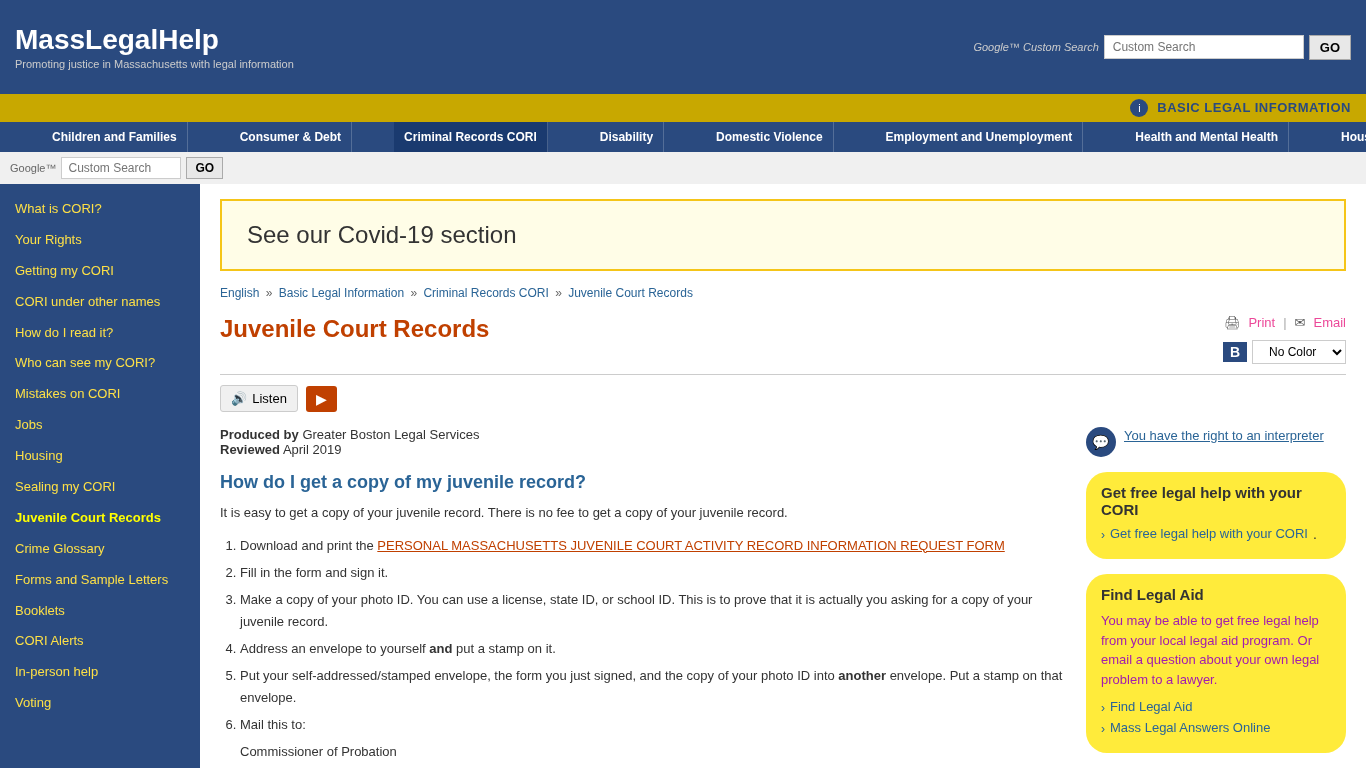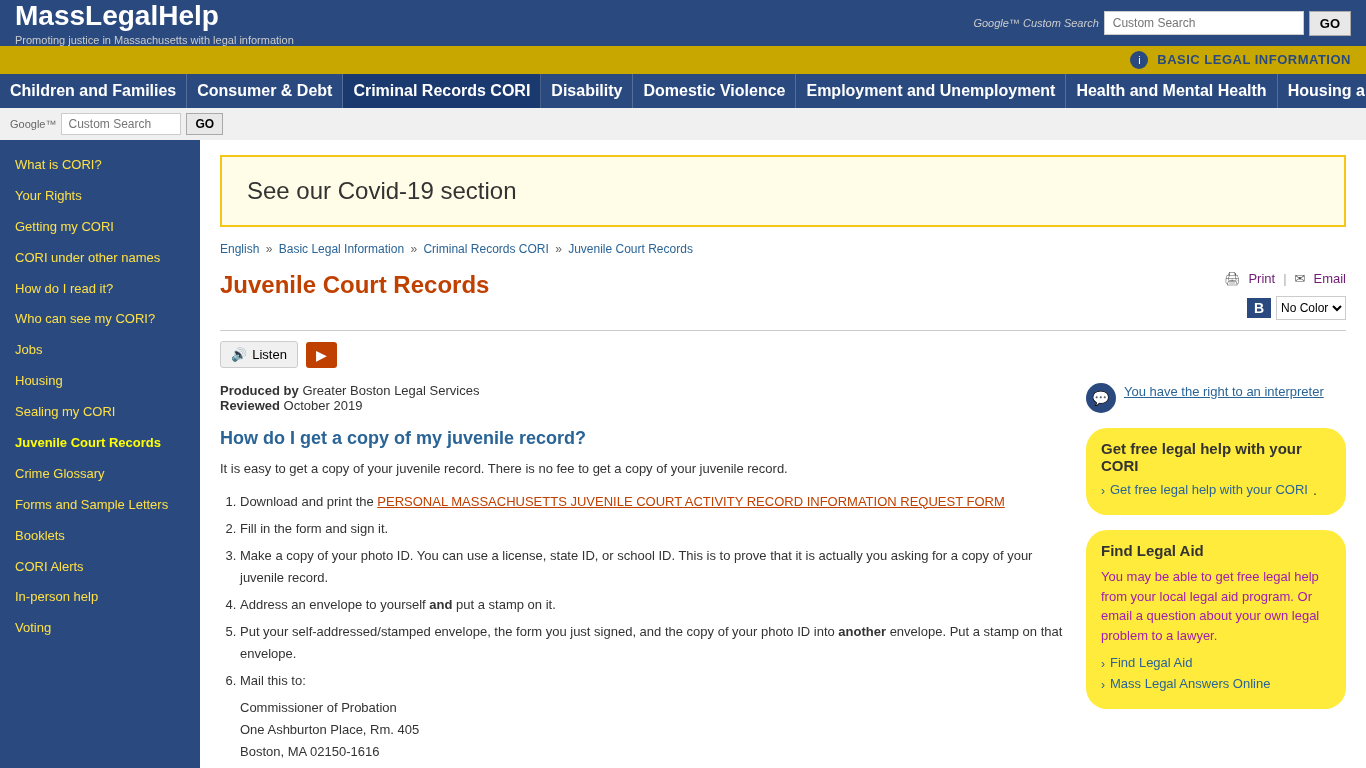--- a/index.html
+++ b/index.html
@@ -1,21 +1,21 @@
 <!DOCTYPE html>
 <html><head>
   <meta charset="utf-8">
   <style>
     * { margin: 0; padding: 0; box-sizing: border-box; }
     body { font-family: Arial, sans-serif; font-size: 14px; color: #333; background: #fff; }
 
     
     #header {
       background: #2a4a7f;
-      padding: 0 15px;
+      padding: 24px 15px;
       display: flex;
       align-items: center;
       justify-content: space-between;
     }
     #site-title {
       color: #fff;
       font-size: 28px;
       font-weight: bold;
       text-decoration: none;
     }
@@ -76,26 +76,27 @@
     
     #nav-bar {
       background: #2a4a7f;
       display: flex;
       flex-wrap: nowrap;
       overflow: hidden;
     }
     .nav-item {
       color: #fff;
       padding: 8px 10px;
-      font-size: 16px;
+      font-size: 12px;
       font-weight: bold;
       cursor: pointer;
       white-space: nowrap;
       border-right: 1px solid rgba(255,255,255,0.2);
       text-decoration: none;
+      margin-left: 42px;
     }
     .nav-item.active { background: #1a3a6f; }
 
     
     #sub-search {
       background: #f0f0f0;
       padding: 5px 10px;
       display: flex;
       align-items: center;
       gap: 5px;
@@ -193,38 +194,38 @@
       flex-direction: column;
       align-items: flex-end;
     }
     #print-email {
       display: flex;
       align-items: center;
       gap: 8px;
       font-size: 13px;
       color: #555;
     }
-    #print-email a { color: #701a75; text-decoration: none; }
+    #print-email a { color: #ec4899; text-decoration: none; }
     #print-email .sep { color: #aaa; }
     #color-control {
       display: flex;
       align-items: center;
       gap: 5px;
     }
     #bold-btn {
       background: #2a4a7f;
       color: #fff;
       border: none;
       padding: 2px 7px;
       font-weight: bold;
       font-size: 14px;
       cursor: pointer;
     }
     #color-select {
-      padding: 3px 0;
+      padding: 3px 12px;
       font-size: 12px;
       border: 1px solid #ccc;
       background: #fff;
       cursor: pointer;
     }
 
     hr { border: none; border-top: 1px solid #ccc; margin: 10px 0; }
 
     
     #listen-bar {
@@ -360,20 +361,21 @@
 
 <div id="layout">
 
   <div id="sidebar">
       <a href="#" class="sidebar-item">What is CORI?</a>
       <a href="#" class="sidebar-item">Your Rights</a>
       <a href="#" class="sidebar-item">Getting my CORI</a>
       <a href="#" class="sidebar-item">CORI under other names</a>
       <a href="#" class="sidebar-item">How do I read it?</a>
       <a href="#" class="sidebar-item">Who can see my CORI?</a>
+      <a href="#" class="sidebar-item">Mistakes on CORI</a>
       <a href="#" class="sidebar-item">Jobs</a>
       <a href="#" class="sidebar-item">Housing</a>
       <a href="#" class="sidebar-item">Sealing my CORI</a>
       <a href="#" class="sidebar-item active">Juvenile Court Records</a>
       <a href="#" class="sidebar-item">Crime Glossary</a>
       <a href="#" class="sidebar-item">Forms and Sample Letters</a>
       <a href="#" class="sidebar-item">Booklets</a>
       <a href="#" class="sidebar-item">CORI Alerts</a>
       <a href="#" class="sidebar-item">In-person help</a>
       <a href="#" class="sidebar-item">Voting</a>
@@ -419,21 +421,21 @@
       <button id="play-btn">▶</button>
     </div>
 
     <div id="content-area">
 
       <div id="article">
         <div class="produced-by">
           <strong>Produced by</strong>
           <span>Greater Boston Legal Services</span><br>
           <strong>Reviewed</strong>
-          <span>October 2019</span>
+          <span>April 2019</span>
         </div>
 
         <h2 class="section-heading">How do I get a copy of my juvenile record?</h2>
         <p class="intro-text">It is easy to get a copy of your juvenile record. There is no fee to get a copy of your juvenile record.</p>
 
         <ol class="steps-list">
           <li>
             Download and print the <a href="#">PERSONAL MASSACHUSETTS JUVENILE COURT ACTIVITY RECORD  INFORMATION REQUEST FORM</a>
           </li>
           <li>Fill in the form and sign it.</li>

